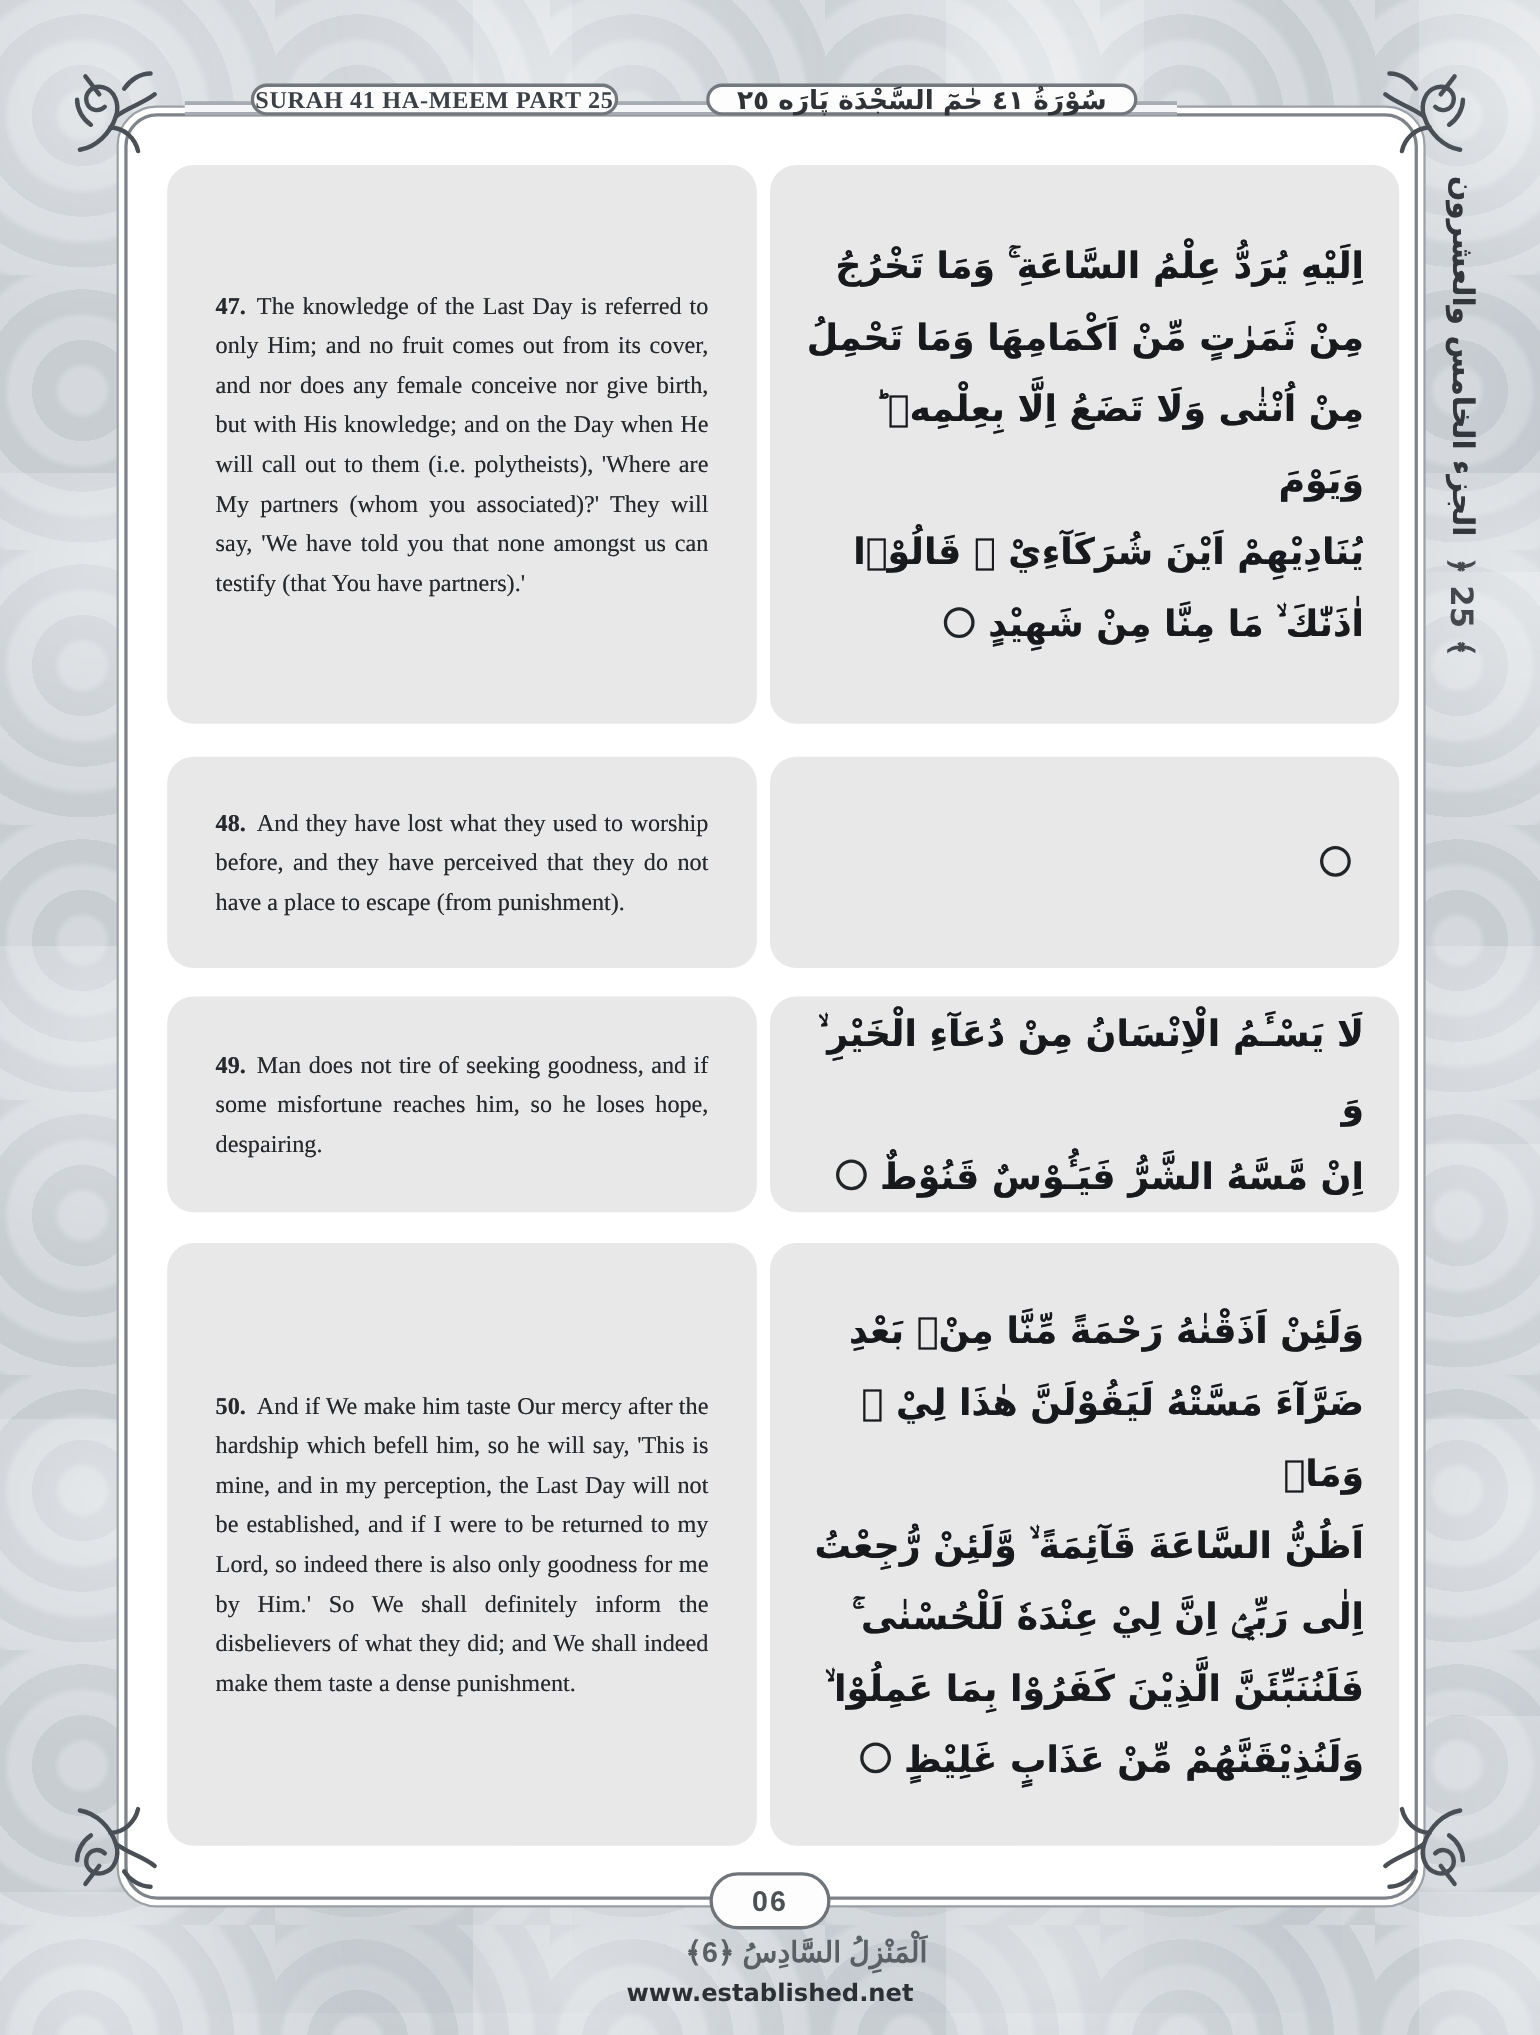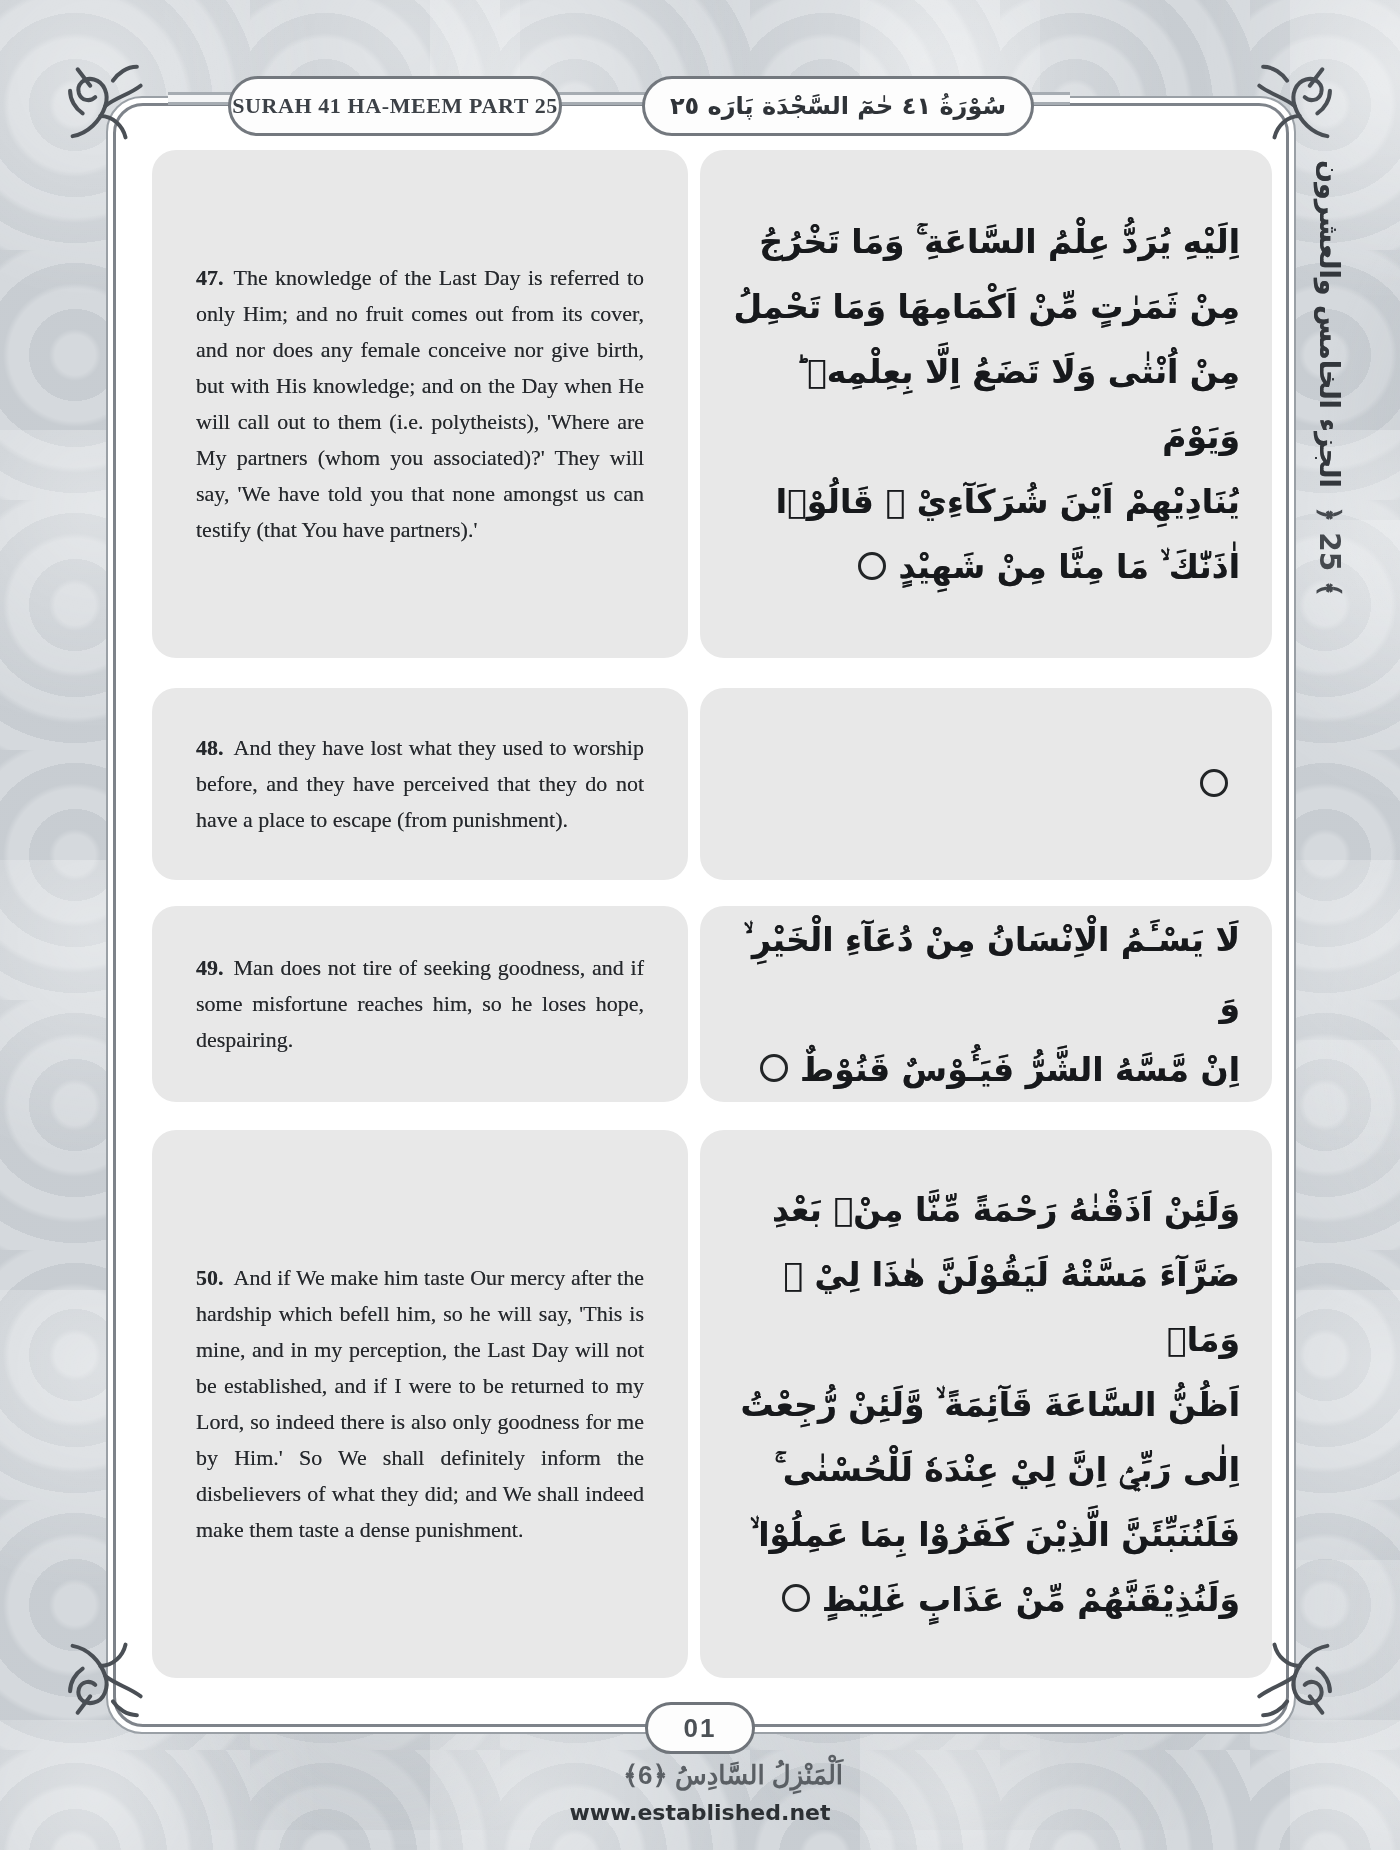--- a/index.html
+++ b/index.html
@@ -28,21 +28,21 @@
   .corner.tl{left:60px;top:58px;}
   .corner.tr{left:1214px;top:58px;transform:scaleX(-1);}
   .corner.bl{left:60px;top:1598px;transform:scaleY(-1);}
   .corner.br{left:1214px;top:1598px;transform:scale(-1,-1);}
   
   .header-bar{
     position:absolute;left:168px;top:92px;width:902px;height:13px;z-index:4;
     background:linear-gradient(#a6acb2 0 3px,#f4f5f6 3px 10px,#a6acb2 10px 13px);
   }
   .pill{
-    position:absolute;top:76px;height:60px;z-index:5;
+    position:absolute;top:76px;height:29px;z-index:5;
     background:#fdfdfd;border:3px solid #73787e;border-radius:999px;
     display:flex;align-items:center;justify-content:center;box-sizing:border-box;
   }
   .pill-left{left:228px;width:334px;}
   .pill-right{left:642px;width:392px;}
   .pill-left .t{
     font-family:"Liberation Serif", serif;font-weight:bold;font-size:22px;
     color:#3c4147;letter-spacing:0.6px;
   }
   .pill-right .t{
@@ -198,15 +198,15 @@
 اِلٰى رَبِّيْۤ اِنَّ لِيْ عِنْدَهٗ لَلْحُسْنٰى ۚ
 فَلَنُنَبِّئَنَّ الَّذِيْنَ كَفَرُوْا بِمَا عَمِلُوْا ۙ
 وَلَنُذِيْقَنَّهُمْ مِّنْ عَذَابٍ غَلِيْظٍ</span><span class="ayah-circle"></span></div>
 </div>
 
 <div class="margin-strip">
   <div class="calli">الجزء الخامس والعشرون</div>
   <div class="juz-num">﴿ 25 ﴾</div>
 </div>
 
-<div class="badge">01</div>
+<div class="badge">06</div>
 <div class="manzil">اَلْمَنْزِلُ السَّادِسُ ﴿6﴾</div>
 <div class="site">www.established.net</div>
 
 </body></html>

